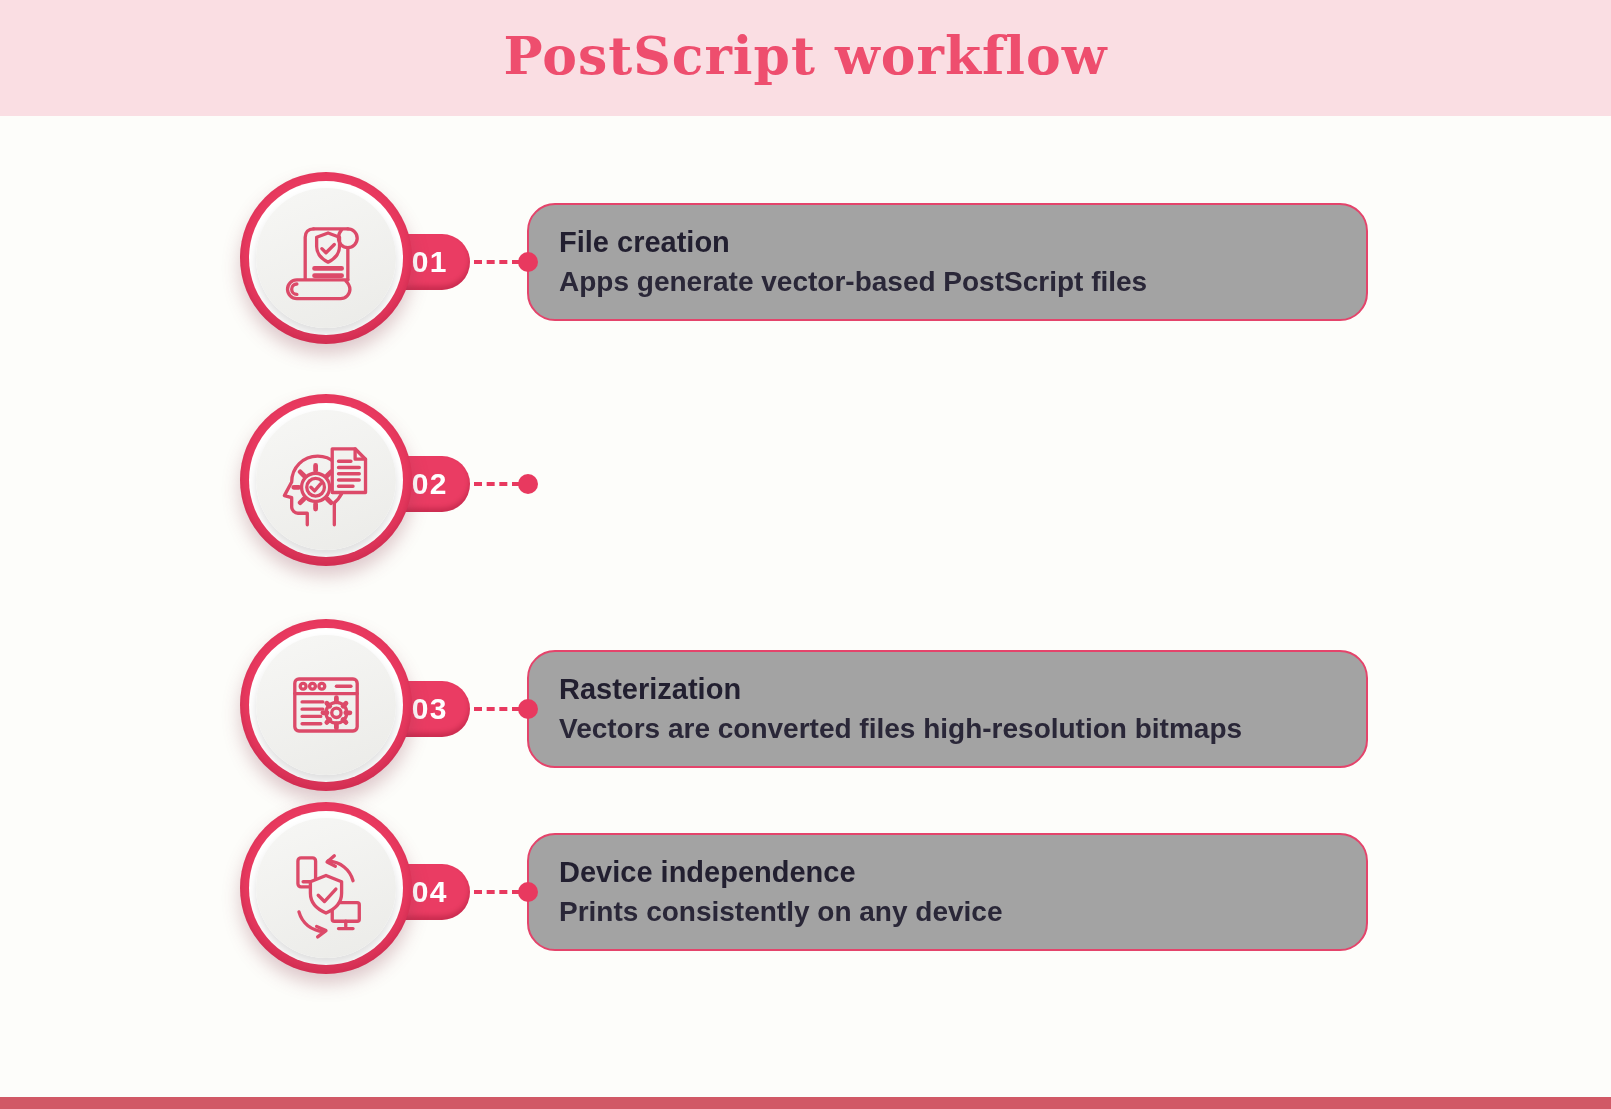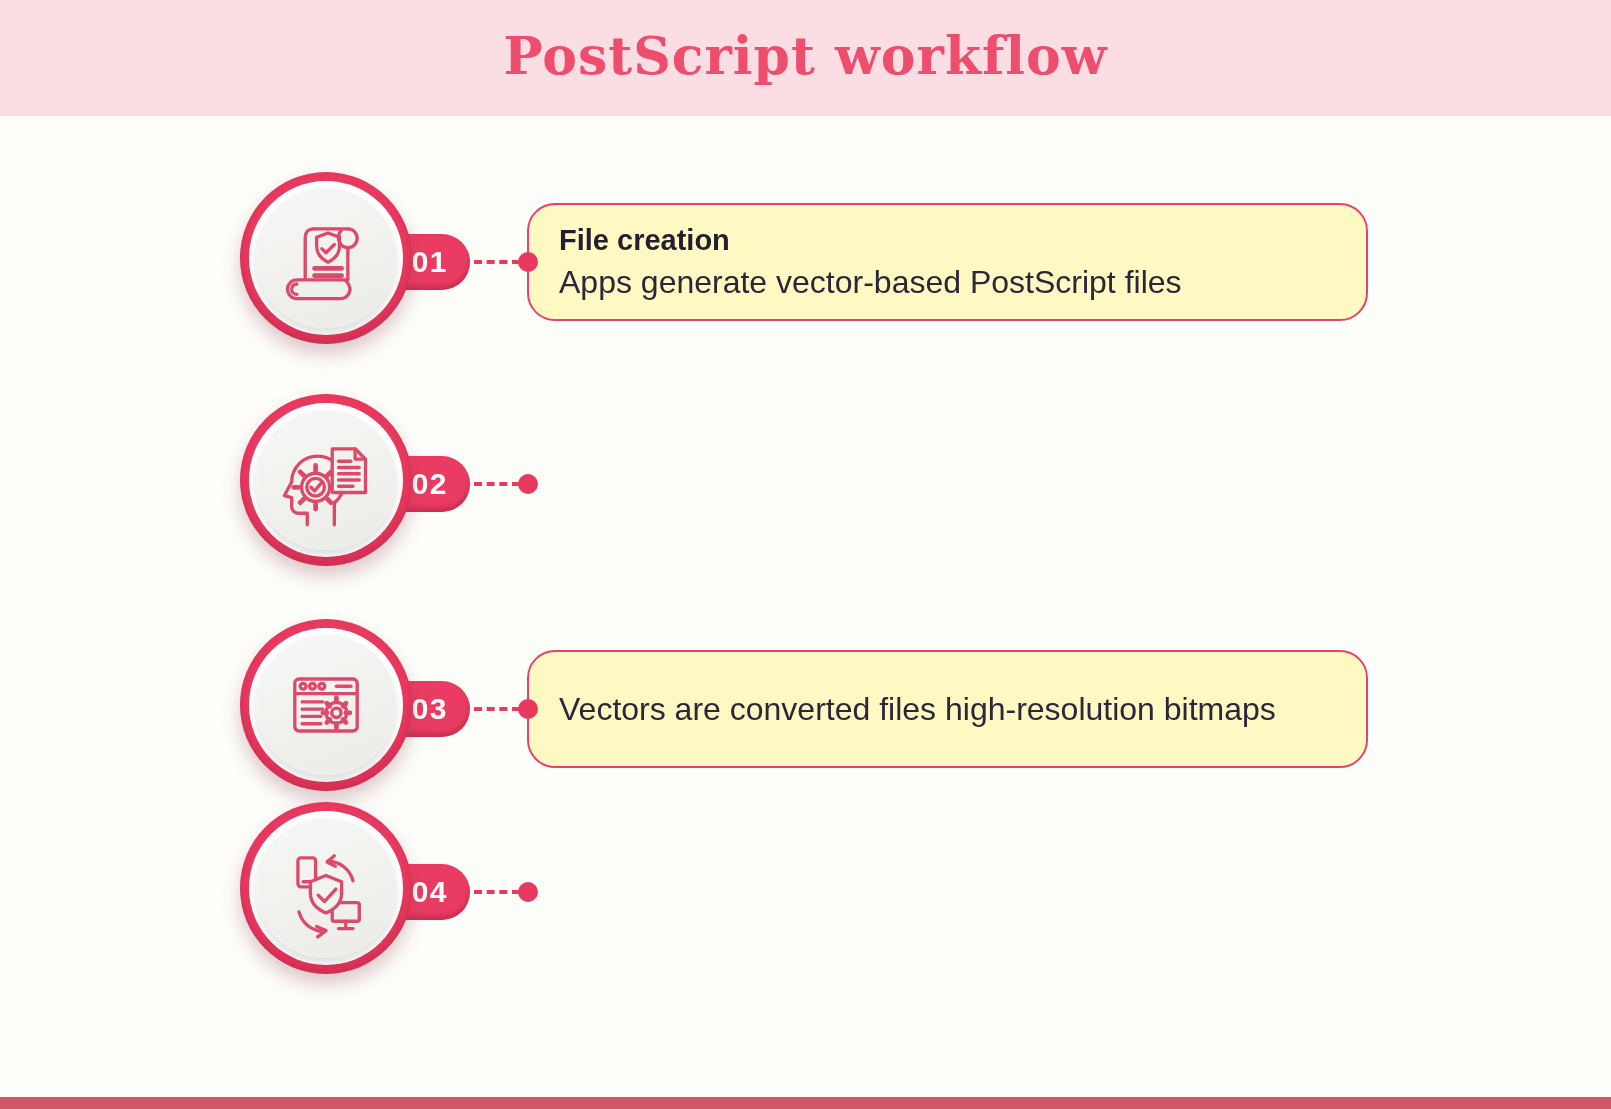--- a/index.html
+++ b/index.html
@@ -52,26 +52,26 @@
   .connector{
     position:absolute;left:234px;top:92px;width:46px;height:0;
     border-top:4px dashed #e8395f;
   }
   .node-dot{
     position:absolute;left:278px;top:84px;width:20px;height:20px;
     border-radius:50%;background:#e8395f;z-index:3;
   }
   .card{
     position:absolute;left:287px;top:35px;width:841px;height:118px;
-    background:#fef9c3;border:2px solid #e4446b;border-radius:28px;
+    background:#a3a3a3;border:2px solid #e4446b;border-radius:28px;
     box-sizing:border-box;display:flex;flex-direction:column;justify-content:center;
     padding-left:30px;
   }
   .card-title{font-size:29px;font-weight:700;color:#221f30;margin-bottom:7px;}
-  .card-desc{font-size:32px;font-weight:400;color:#2a2738;}
+  .card-desc{font-size:28px;font-weight:700;color:#2a2738;}
 </style>
 </head>
 <body>
 
 <div class="page">
 
   <div class="header-band"></div>
   <div class="page-title">PostScript workflow</div>
 
   <div class="row r0">
@@ -143,20 +143,21 @@
             <g>
               <path class="thick" d="M60 43v4M60 68v4M47 57.5h4M69 57.5h4M50.8 48.3l2.8 2.8M66.4 63.9l2.8 2.8M69.2 48.3l-2.8 2.8M53.6 63.9l-2.8 2.8"></path>
               <circle cx="60" cy="57.5" r="10"></circle>
               <circle cx="60" cy="57.5" r="4.5"></circle>
             </g>
           </svg>
         </div>
       </div>
     </div>
     <div class="card">
+      <div class="card-title">Rasterization</div>
       <div class="card-desc">Vectors are converted files high-resolution bitmaps</div>
     </div>
   </div>
 
   <div class="row r3">
     <div class="badge">04</div>
     <div class="connector"></div>
     <div class="node-dot"></div>
     <div class="circle-outer">
       <div class="circle-white">
@@ -169,16 +170,20 @@
             <path d="M52 24c12 1 21 8 24 19"></path>
             <path d="M58 19l-7 6 8 4"></path>
             <path d="M48 92c-12-1-21-8-24-19"></path>
             <path d="M42 97l8-6-9-4"></path>
             <path class="fillbg" d="M50 38l15 6v11c0 11-8 16-15 19-7-3-15-8-15-19V44z"></path>
             <path d="M42.5 57l6 6 11-12"></path>
           </svg>
         </div>
       </div>
     </div>
+    <div class="card">
+      <div class="card-title">Device independence</div>
+      <div class="card-desc">Prints consistently on any device</div>
+    </div>
   </div>
 
   <div class="footer-strip"></div>
 </div>
 
 </body></html>

